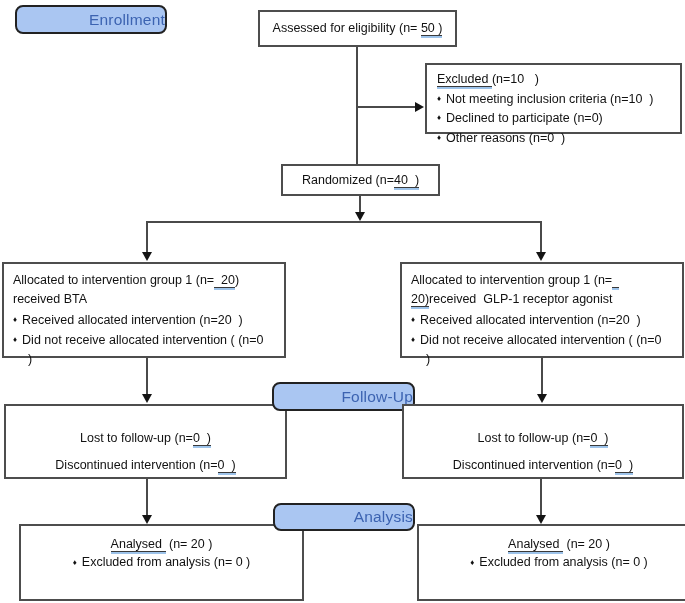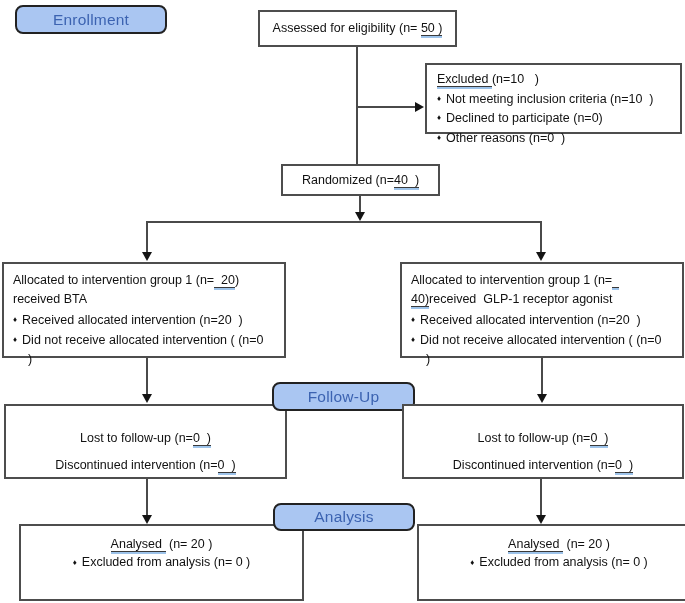--- a/index.html
+++ b/index.html
@@ -10,21 +10,21 @@
     --underline-blue:#9dc3ea;
     --line:#4a4a4a;
   }
   html,body{margin:0;padding:0;background:#ffffff;}
   #stage{
     position:relative;width:685px;height:603px;background:#ffffff;overflow:hidden;
     font-family:"Liberation Sans","DejaVu Sans",sans-serif;color:#111;
   }
   .stage-label{
     position:absolute;background:var(--label-fill);border:2px solid var(--label-border);
-    border-radius:8px;display:flex;align-items:center;justify-content:center;
+    border-radius:8px;display:flex;align-items:center;justify-content:flex-end;
     color:var(--label-text);font-size:15.5px;letter-spacing:.2px;box-sizing:border-box;
   }
   .box{
     position:absolute;background:#fff;border:2px solid var(--box-border);
     box-sizing:border-box;font-size:12.5px;line-height:1.35;
   }
   .center-box{display:flex;align-items:center;justify-content:center;text-align:center;}
   .u{border-bottom:1px solid #3a3a3a;box-shadow:0 2px 0 0 var(--underline-blue);padding-bottom:0px;}
   .vline{position:absolute;width:2px;background:var(--line);}
   .hline{position:absolute;height:2px;background:var(--line);}
@@ -106,21 +106,21 @@
       <span class="diamond">♦</span>
       <span>Did not receive allocated intervention ( (n=0</span>
     </div>
     <div class="alloc-cont">)</div>
   </div>
 
 
   <div class="box alloc-box" style="left:400px;top:262px;width:284px;height:96px;">
     <div>
       <span>Allocated to intervention group 1 (n=</span><span class="u">&nbsp;&nbsp;</span><br>
-      <span class="u">40)</span><span>received&nbsp; GLP-1 receptor agonist</span>
+      <span class="u">20)</span><span>received&nbsp; GLP-1 receptor agonist</span>
     </div>
     <div class="bullet-line">
       <span class="diamond">♦</span>
       <span>Received allocated intervention (n=20&nbsp;&nbsp;)</span>
     </div>
     <div class="bullet-line">
       <span class="diamond">♦</span>
       <span>Did not receive allocated intervention ( (n=0</span>
     </div>
     <div class="alloc-cont">)</div>

